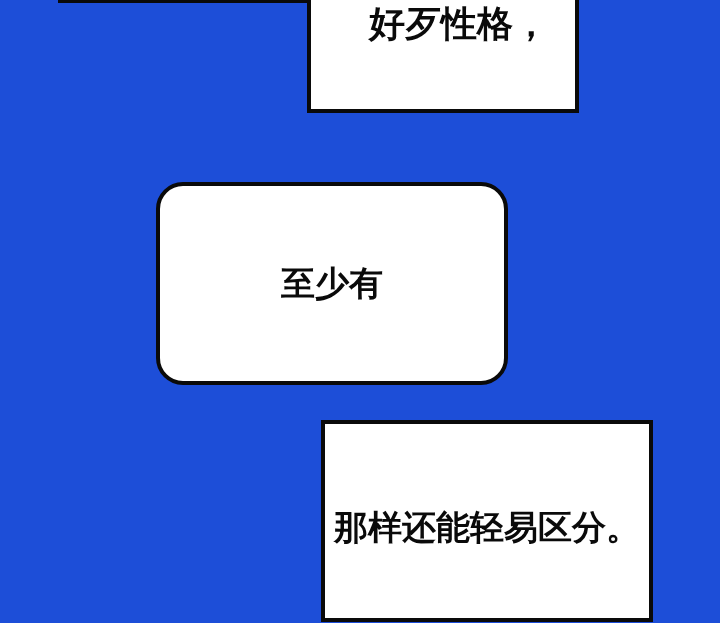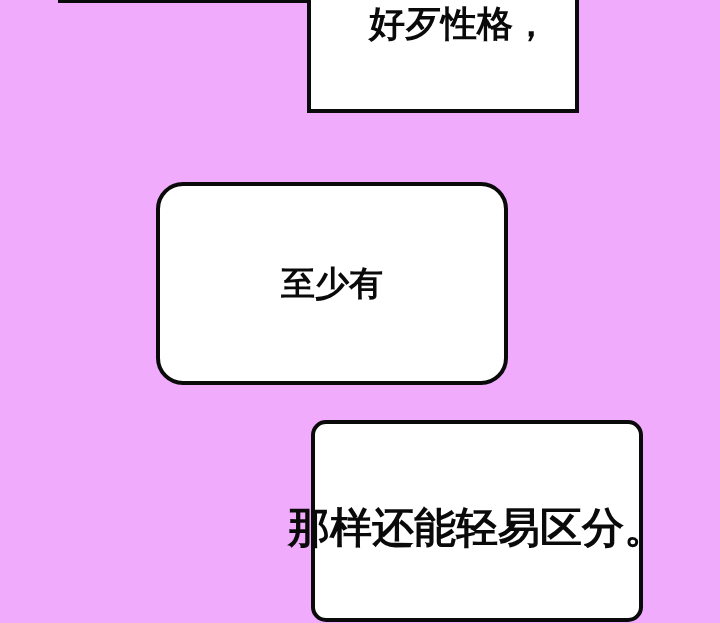--- a/index.html
+++ b/index.html
@@ -4,21 +4,21 @@
 <style>
   html, body {
     margin: 0;
     padding: 0;
     background: #ffffff;
   }
   .page {
     position: relative;
     width: 720px;
     height: 623px;
-    background: #f0abfc;
+    background: #1d4ed8;
     overflow: hidden;
     font-family: "DejaVu Sans", sans-serif;
   }
   .bubble {
     position: absolute;
     box-sizing: border-box;
     background: #ffffff;
     border: 4px solid #0a0a0a;
     display: flex;
     align-items: center;
@@ -53,26 +53,25 @@
     left: 156px;
     top: 182px;
     width: 352px;
     height: 203px;
     font-size: 34px;
     line-height: 43px;
     border-radius: 27px;
   }
   
   .bubble-d {
-    left: 311px;
+    left: 321px;
     top: 420px;
     width: 332px;
     height: 202px;
-    font-size: 42px;
-    border-radius: 15px;
+    font-size: 34px;
   }
   .bubble-d .txt {
     transform: translateY(7px);
   }
   .txt {
     white-space: nowrap;
   }
 </style>
 </head>
 <body>

